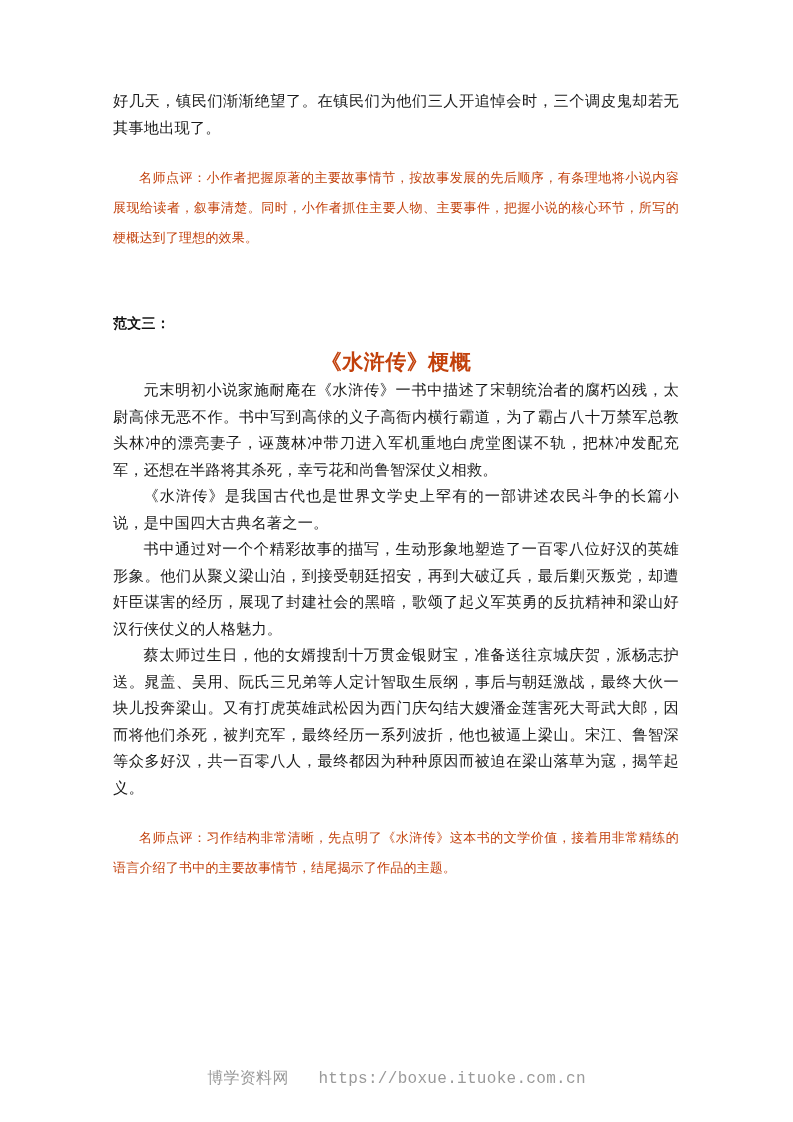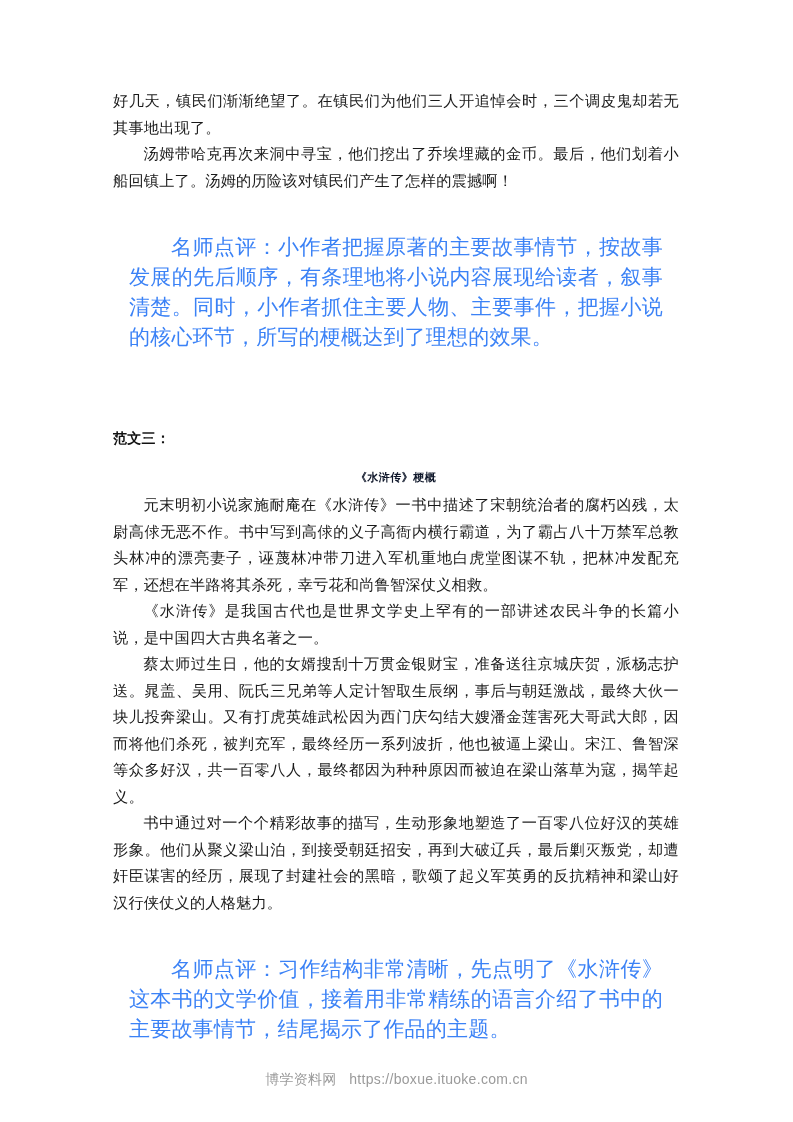--- a/index.html
+++ b/index.html
@@ -35,92 +35,91 @@
     line-height: 26.5px;
     text-align: justify;
     text-justify: inter-ideograph;
     letter-spacing: 0.2px;
     color: #1a1a1a;
   }
   p.indent {
     text-indent: 2em;
   }
   .comment {
-    margin: 16px;
-    font-size: 21px;
+    margin: 0;
+    font-size: 13px;
     line-height: 30px;
-    color: #3b82f6;
+    color: #c2410c;
     text-align: justify;
     text-justify: inter-ideograph;
     text-indent: 2em;
     letter-spacing: 0.2px;
   }
   .gap-sm { height: 10px; }
   .gap-md { height: 22px; }
   .gap-lg { height: 58px; }
   .section-label {
     margin: 0;
     font-size: 14px;
     line-height: 26px;
     font-weight: bold;
     color: #111;
     letter-spacing: 0.3px;
   }
   .doc-title {
     margin: 0;
-    font-size: 11px;
+    font-size: 21px;
     line-height: 30px;
     font-weight: bold;
     text-align: center;
-    color: #0f172a;
+    color: #c2410c;
     letter-spacing: 0.5px;
   }
   .footer {
     position: absolute;
     left: 0;
     right: 0;
     bottom: 33px;
     text-align: center;
-    font-size: 14px;
+    font-size: 16px;
     color: #9a9a9a;
-    font-family: Liberation Sans, sans-serif;
+    font-family: Liberation Mono, monospace;
     letter-spacing: 0.3px;
   }
   .footer .site {
     color: #9a9a9a;
   }
   .footer .url {
     color: #9a9a9a;
   }
 </style>
 </head>
 <body>
 
 <div class="page">
   <div class="content">
 
     <p class="body-par">好几天，镇民们渐渐绝望了。在镇民们为他们三人开追悼会时，三个调皮鬼却若无其事地出现了。</p>
-    <p class="body-par indent">汤姆带哈克再次来洞中寻宝，他们挖出了乔埃埋藏的金币。最后，他们划着小船回镇上了。汤姆的历险该对镇民们产生了怎样的震撼啊！</p>
 
     <div class="gap-md"></div>
 
     <p class="comment">名师点评：小作者把握原著的主要故事情节，按故事发展的先后顺序，有条理地将小说内容展现给读者，叙事清楚。同时，小作者抓住主要人物、主要事件，把握小说的核心环节，所写的梗概达到了理想的效果。</p>
 
     <div class="gap-lg"></div>
 
     <p class="section-label">范文三：</p>
 
     <div class="gap-sm"></div>
 
     <p class="doc-title">《水浒传》梗概</p>
 
     <p class="body-par indent">元末明初小说家施耐庵在《水浒传》一书中描述了宋朝统治者的腐朽凶残，太尉高俅无恶不作。书中写到高俅的义子高衙内横行霸道，为了霸占八十万禁军总教头林冲的漂亮妻子，诬蔑林冲带刀进入军机重地白虎堂图谋不轨，把林冲发配充军，还想在半路将其杀死，幸亏花和尚鲁智深仗义相救。</p>
     <p class="body-par indent">《水浒传》是我国古代也是世界文学史上罕有的一部讲述农民斗争的长篇小说，是中国四大古典名著之一。</p>
+    <p class="body-par indent">书中通过对一个个精彩故事的描写，生动形象地塑造了一百零八位好汉的英雄形象。他们从聚义梁山泊，到接受朝廷招安，再到大破辽兵，最后剿灭叛党，却遭奸臣谋害的经历，展现了封建社会的黑暗，歌颂了起义军英勇的反抗精神和梁山好汉行侠仗义的人格魅力。</p>
     <p class="body-par indent">蔡太师过生日，他的女婿搜刮十万贯金银财宝，准备送往京城庆贺，派杨志护送。晁盖、吴用、阮氏三兄弟等人定计智取生辰纲，事后与朝廷激战，最终大伙一块儿投奔梁山。又有打虎英雄武松因为西门庆勾结大嫂潘金莲害死大哥武大郎，因而将他们杀死，被判充军，最终经历一系列波折，他也被逼上梁山。宋江、鲁智深等众多好汉，共一百零八人，最终都因为种种原因而被迫在梁山落草为寇，揭竿起义。</p>
-    <p class="body-par indent">书中通过对一个个精彩故事的描写，生动形象地塑造了一百零八位好汉的英雄形象。他们从聚义梁山泊，到接受朝廷招安，再到大破辽兵，最后剿灭叛党，却遭奸臣谋害的经历，展现了封建社会的黑暗，歌颂了起义军英勇的反抗精神和梁山好汉行侠仗义的人格魅力。</p>
 
     <div class="gap-md"></div>
 
     <p class="comment">名师点评：习作结构非常清晰，先点明了《水浒传》这本书的文学价值，接着用非常精练的语言介绍了书中的主要故事情节，结尾揭示了作品的主题。</p>
 
   </div>
 
   <div class="footer">
     <span class="site">博学资料网</span>
     <span>&nbsp;</span>

